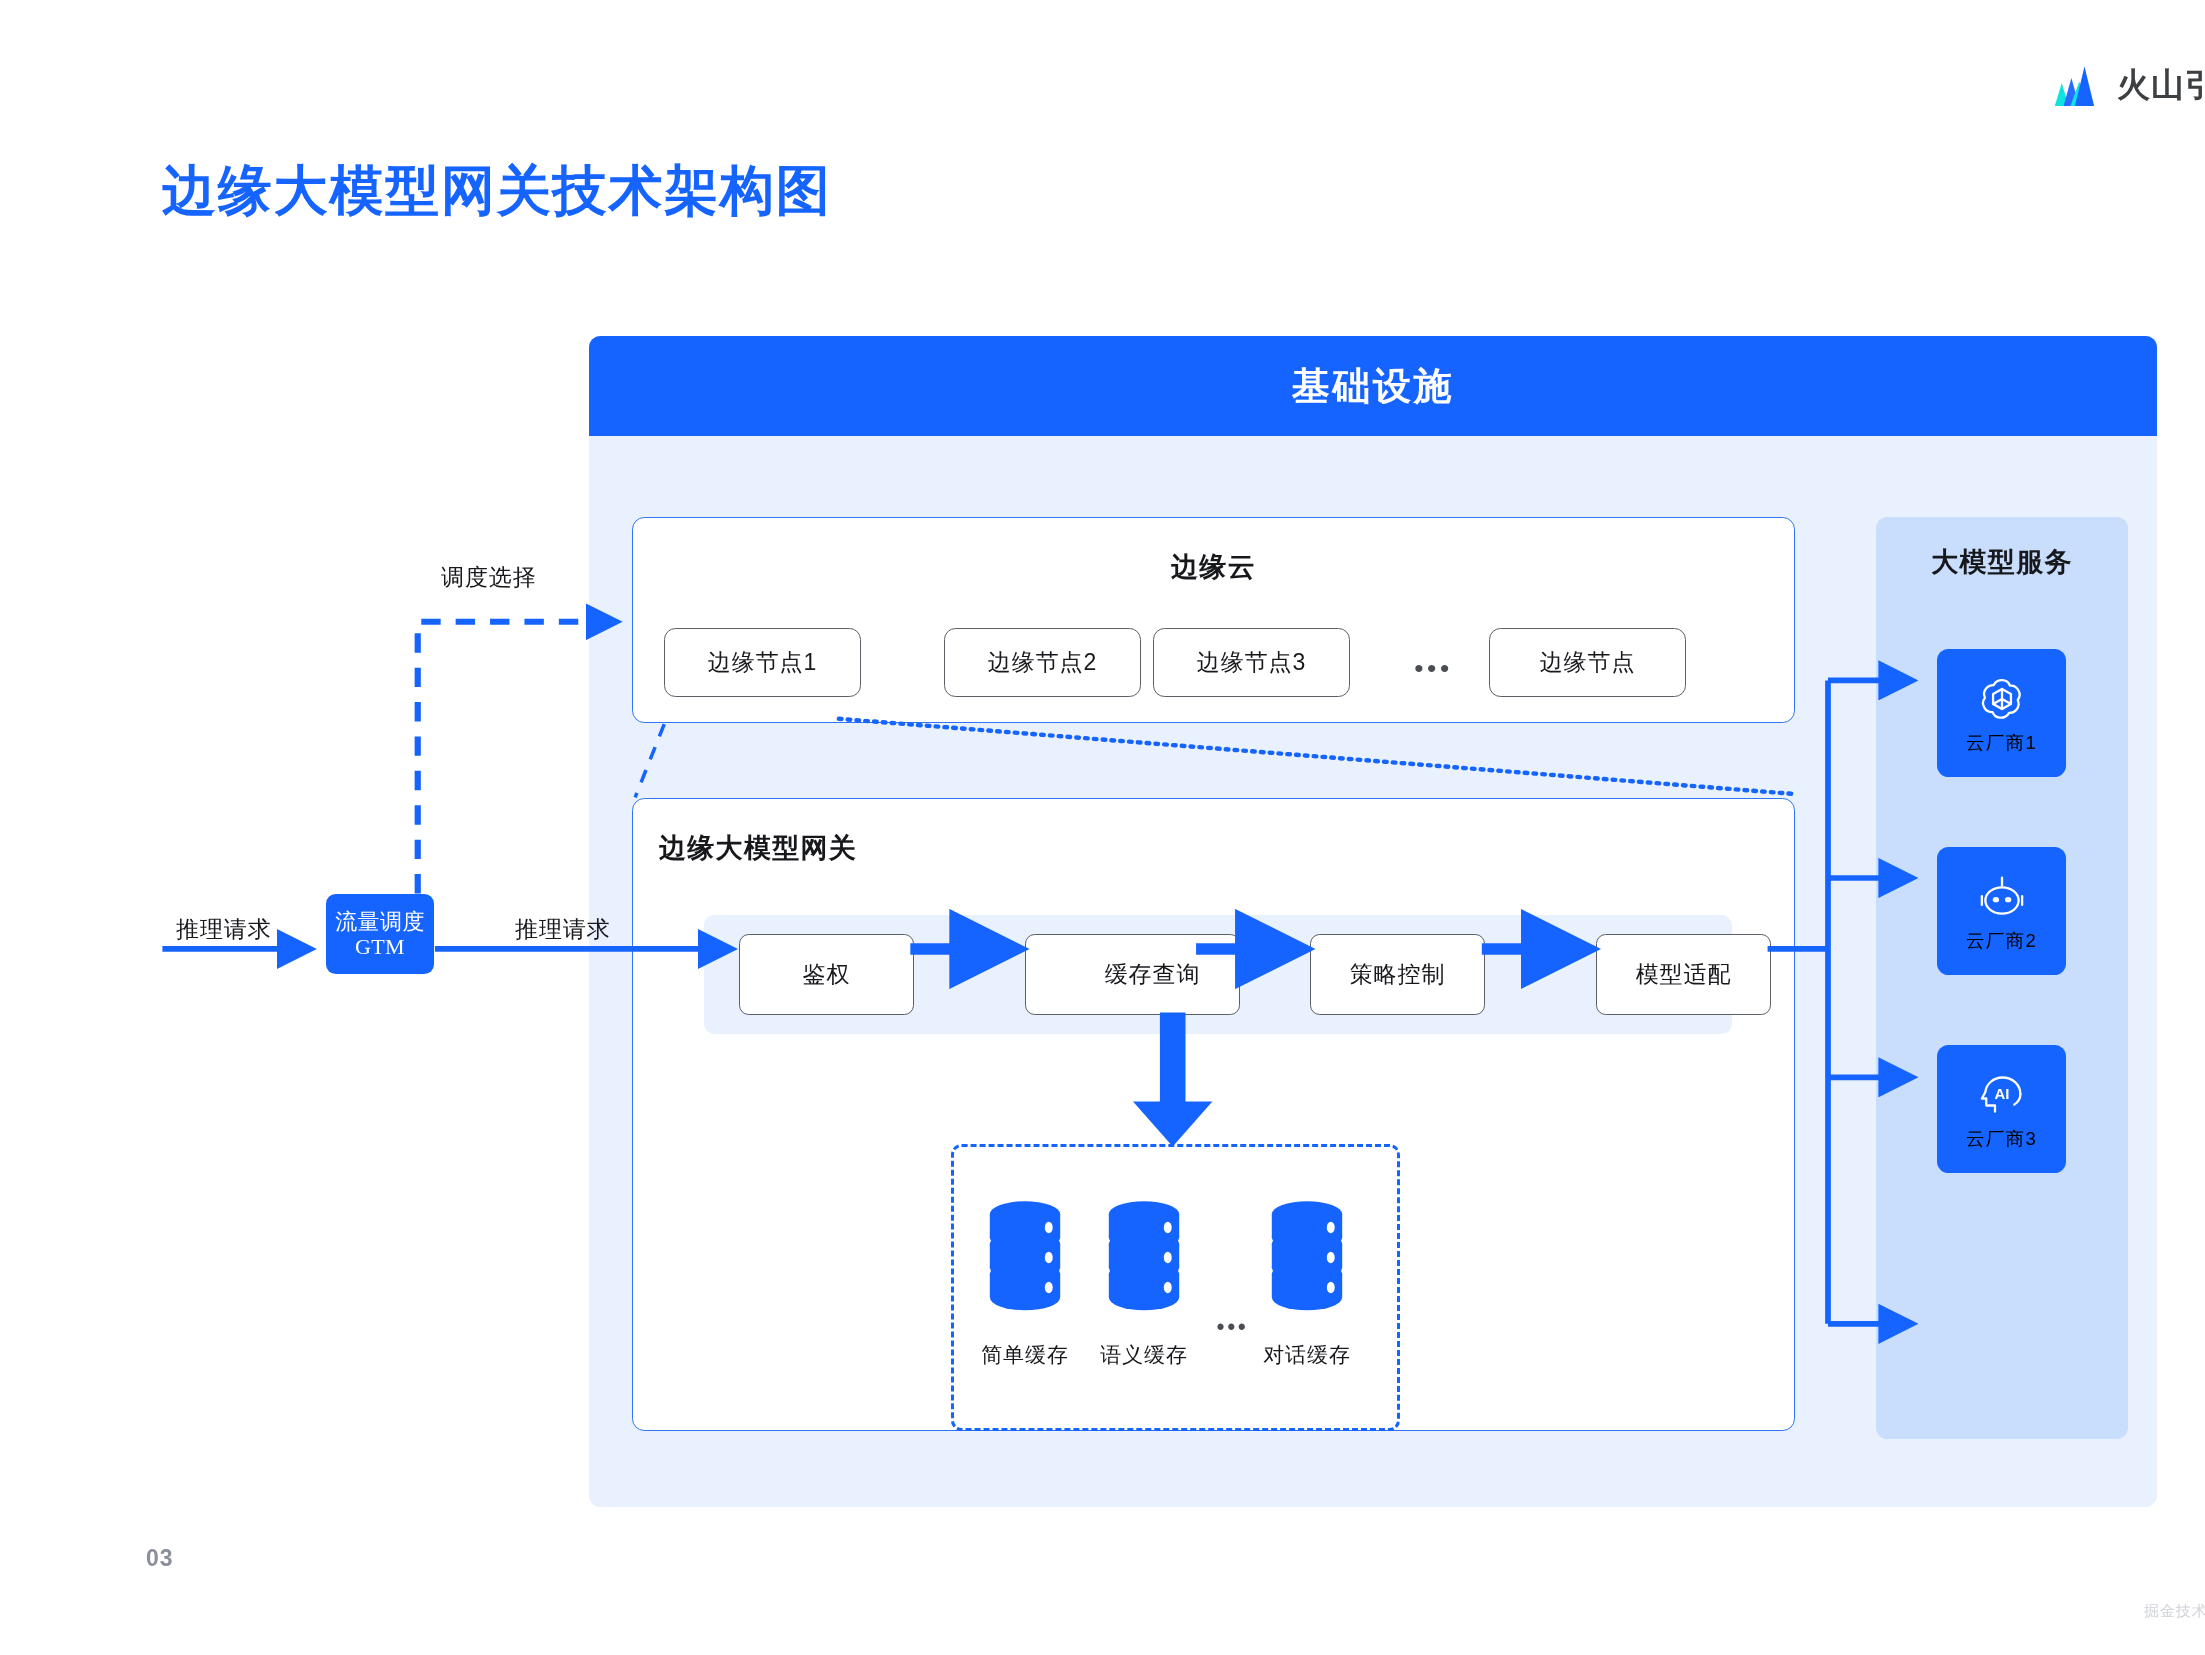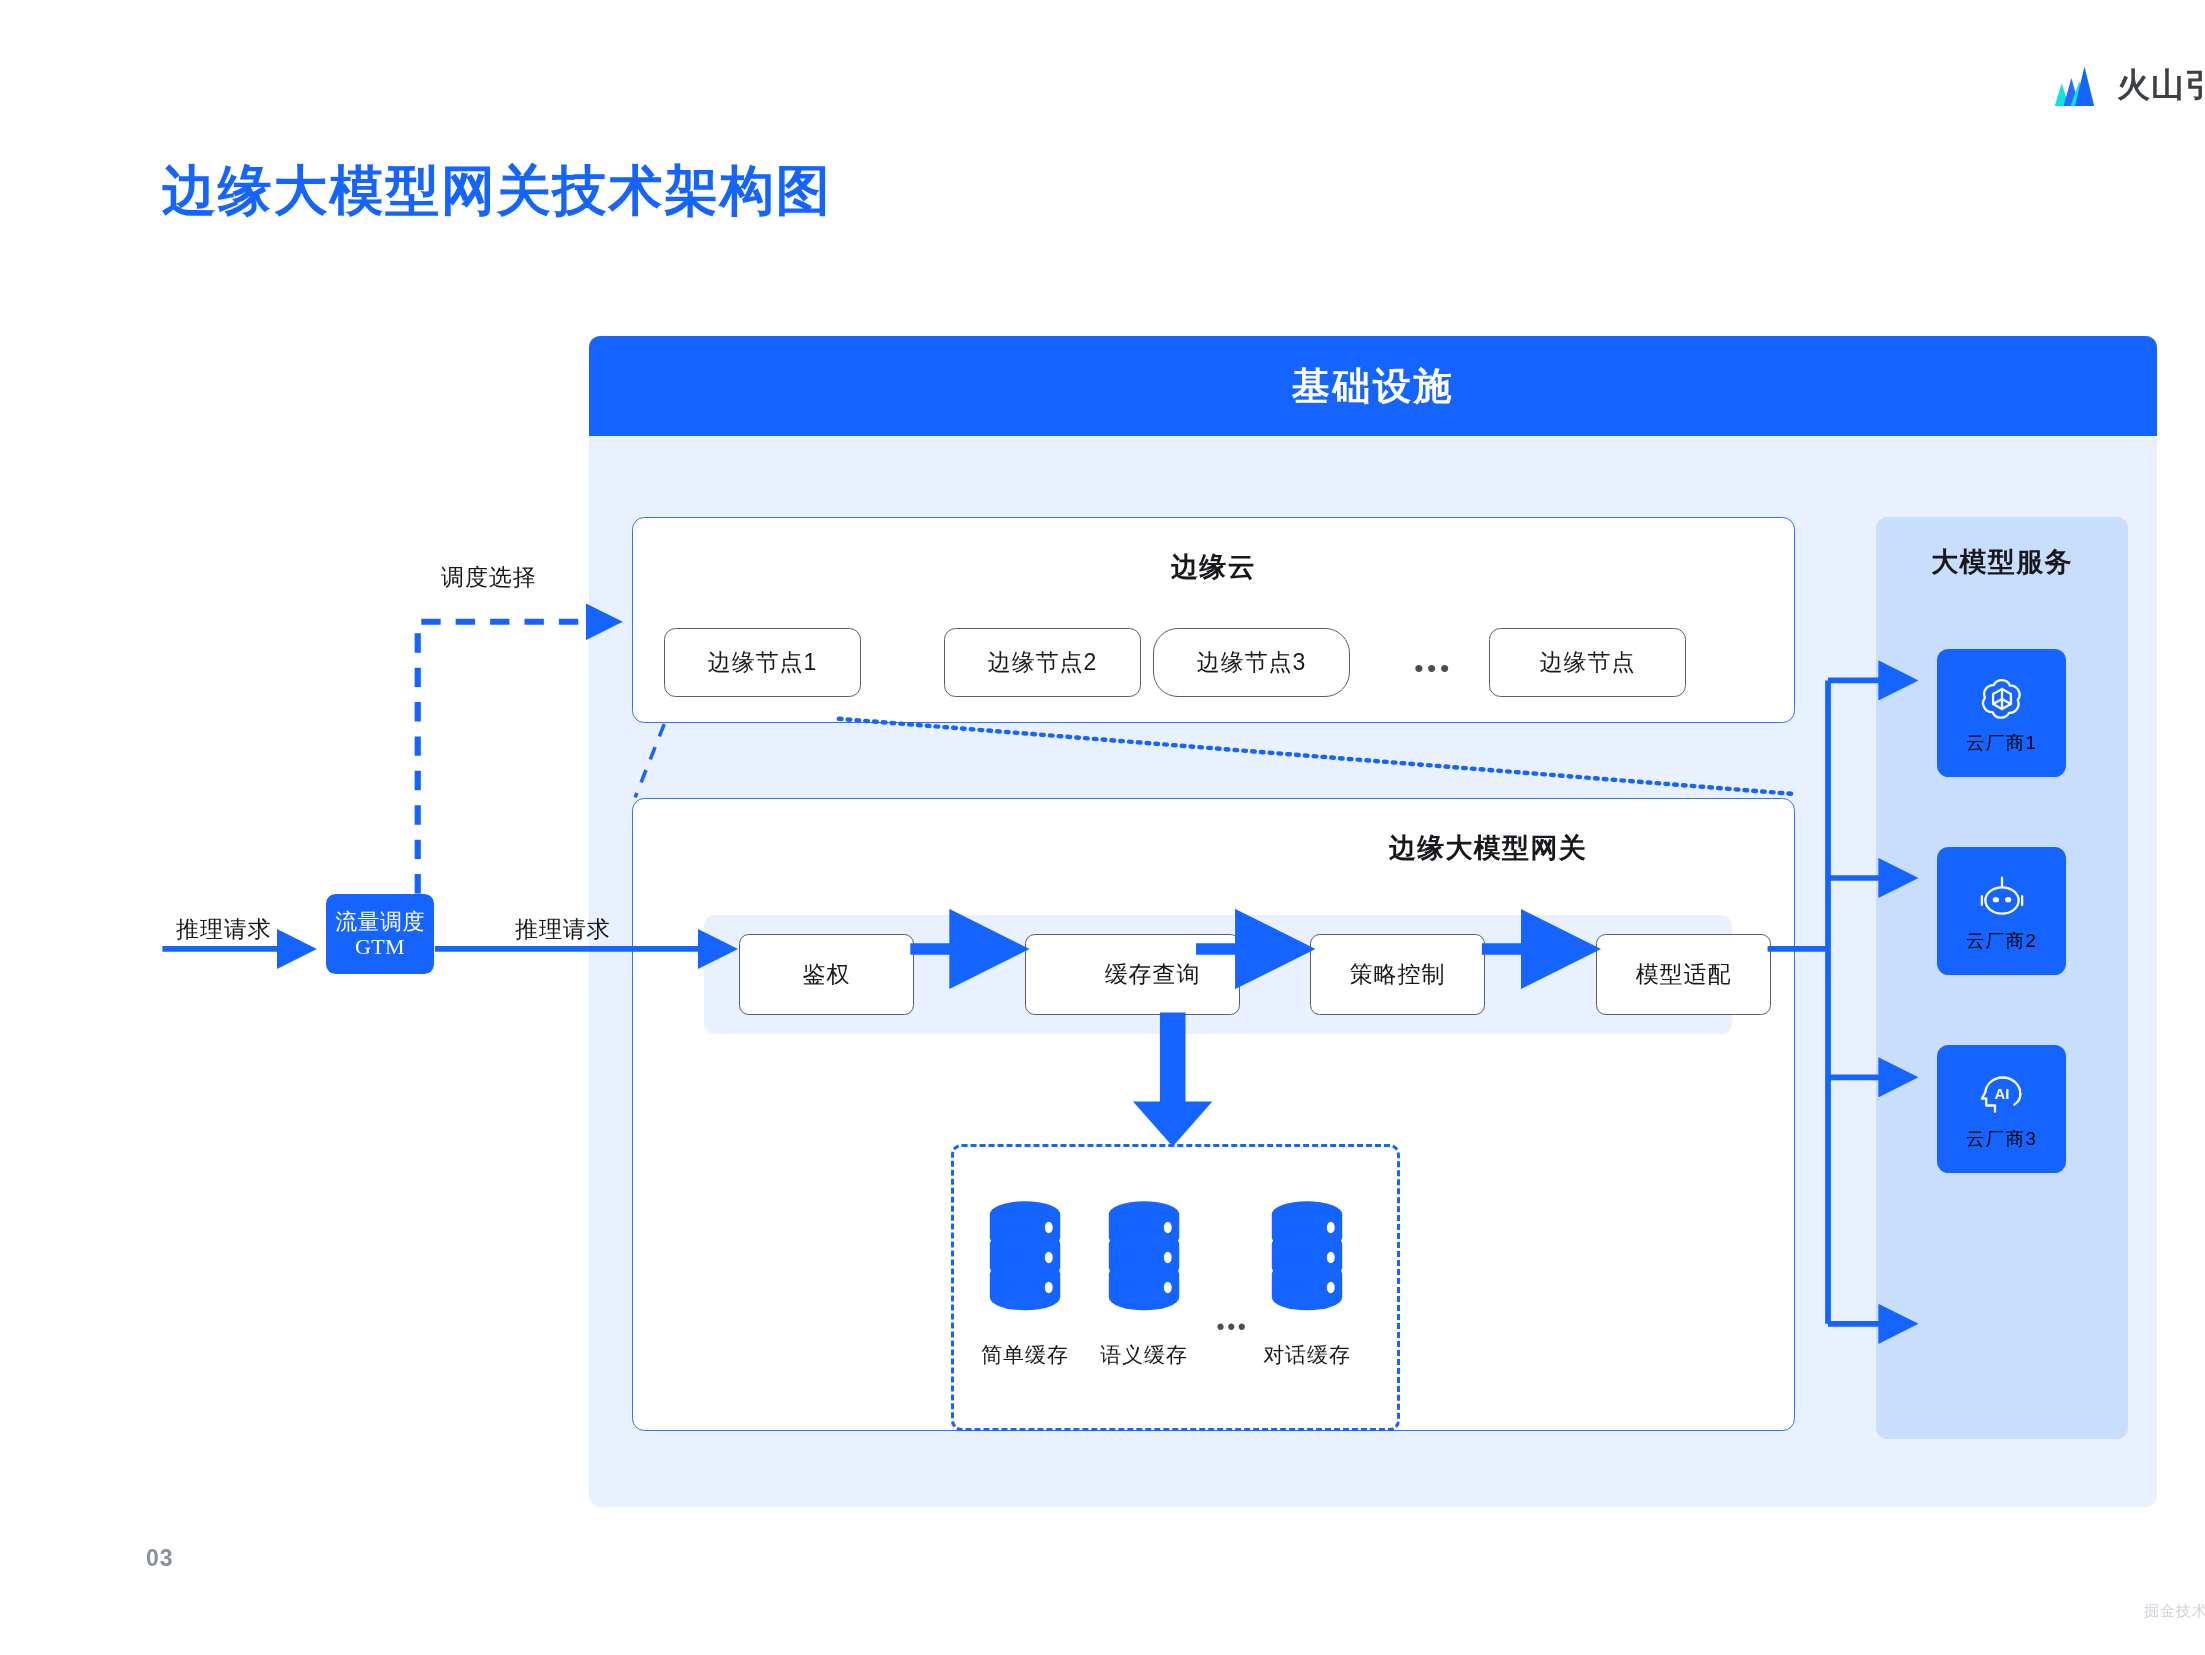--- a/index.html
+++ b/index.html
@@ -22,27 +22,27 @@
   #infra-card{left:589px;top:336px;width:1568px;height:1171px;border-radius:11.5px;background:#e9f0fe;overflow:hidden;}
   #infra-header{left:0;top:0;width:1568px;height:100px;background:#1664ff;display:flex;align-items:center;justify-content:center;}
   #infra-header-title{font-size:38px;font-weight:700;color:#fff;letter-spacing:2.6px;}
 
   
   #edge-cloud-panel{left:632px;top:517px;width:1161px;height:204px;border:1.8px solid #2f74f5;border-radius:12.3px;background:#fff;}
   #edge-cloud-title{left:0;top:31px;width:1161px;text-align:center;font-size:27px;font-weight:700;color:#17181c;letter-spacing:1.3px;}
   .edge-node{position:absolute;top:110px;width:195px;height:67px;border:1.8px solid #5b5f66;border-radius:11.5px;background:#fff;display:flex;align-items:center;justify-content:center;font-size:23px;color:#17181c;letter-spacing:0.9px;}
   #edge-node-1{left:31px;}
   #edge-node-2{left:276px;margin-left:35px;}
-  #edge-node-3{left:520px;border-radius:25px;}
+  #edge-node-3{left:520px;}
   #edge-node-n{left:856px;}
   #edge-node-ellipsis{left:765px;top:144px;width:71px;text-align:center;font-size:26.5px;color:#4a4d52;letter-spacing:3.5px;line-height:0.5;}
 
   
   #gateway-panel{left:632px;top:798px;width:1161px;height:631px;border:1.8px solid #2f74f5;border-radius:12.3px;background:#fff;}
-  #gateway-title{left:0;top:31px;width:954px;text-align:right;font-size:27px;font-weight:700;color:#17181c;letter-spacing:1.3px;}
+  #gateway-title{left:0;top:31px;width:954px;text-align:left;font-size:27px;font-weight:700;color:#17181c;letter-spacing:1.3px;padding-left:26px;}
   #gateway-pipeline-band{left:71px;top:116px;width:1028px;height:119px;background:#e9f0fe;border-radius:10.6px;}
   .pipe-box{position:absolute;top:135px;width:173px;height:79px;border:1.8px solid #5b5f66;border-radius:9.7px;background:#fff;display:flex;align-items:center;justify-content:center;font-size:23px;color:#17181c;letter-spacing:0.9px;}
   #pipe-auth{left:106px;}
   #pipe-cache{left:392px;padding-left:40px;}
   #pipe-policy{left:677px;}
   #pipe-model{left:963px;}
 
   
   #cache-area{left:951px;top:1144px;width:443px;height:281px;border:3.5px dashed #1664ff;border-radius:10.6px;background:transparent;}
   .cache-col{position:absolute;top:53px;width:88px;text-align:center;}

